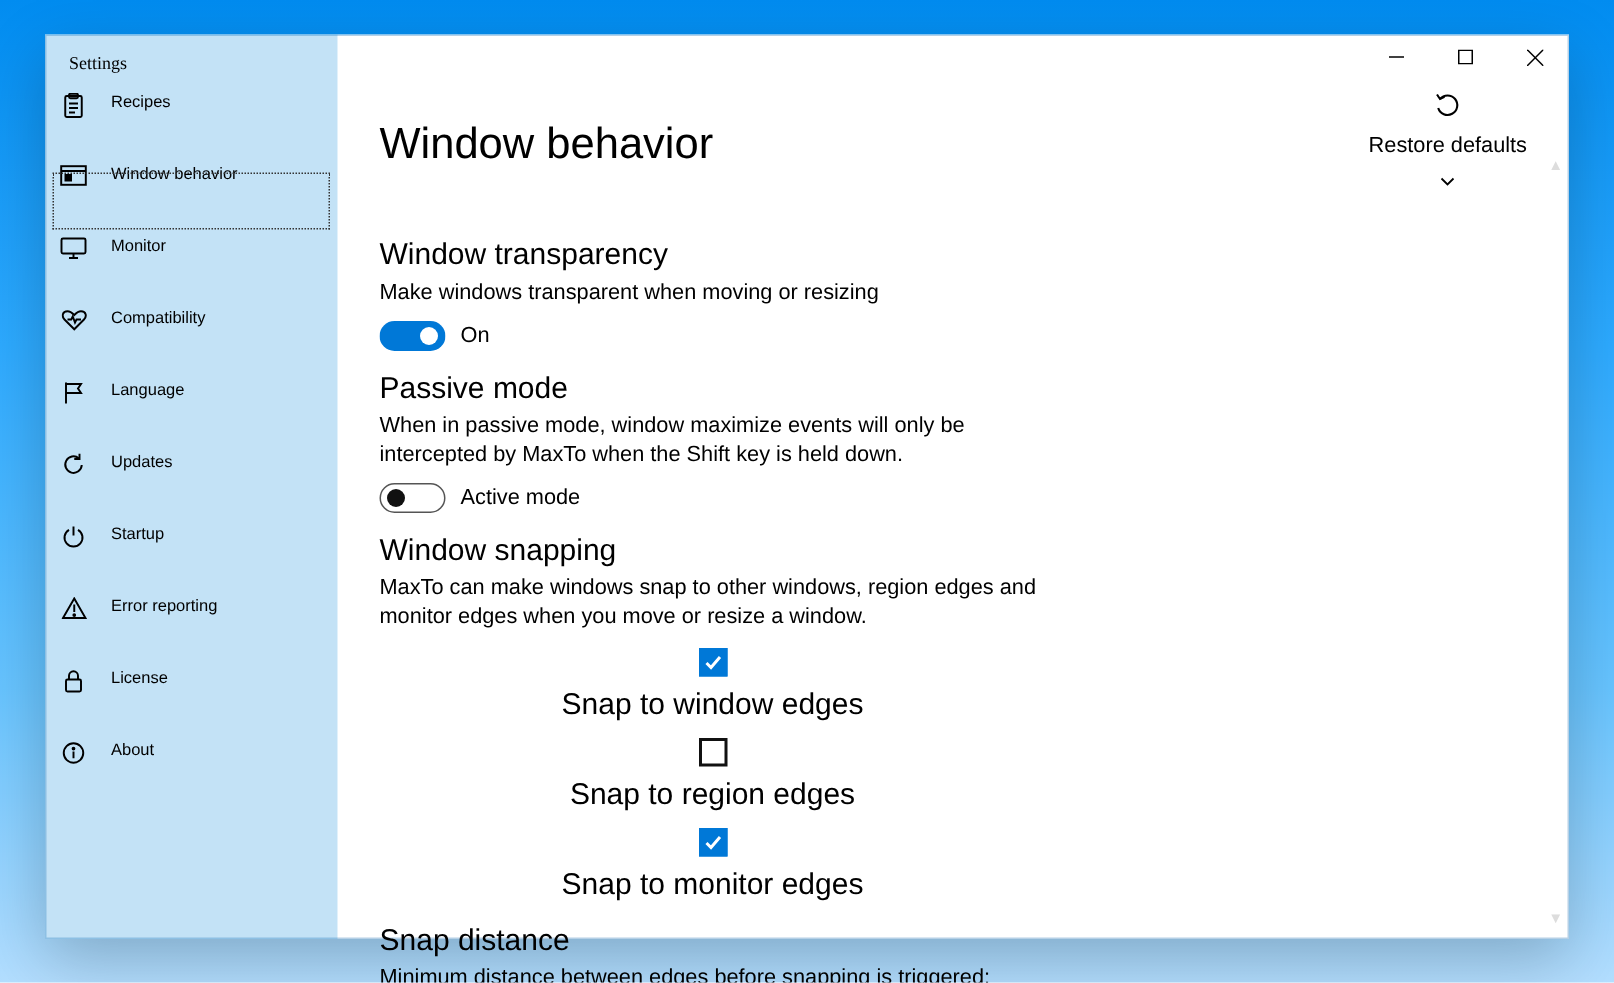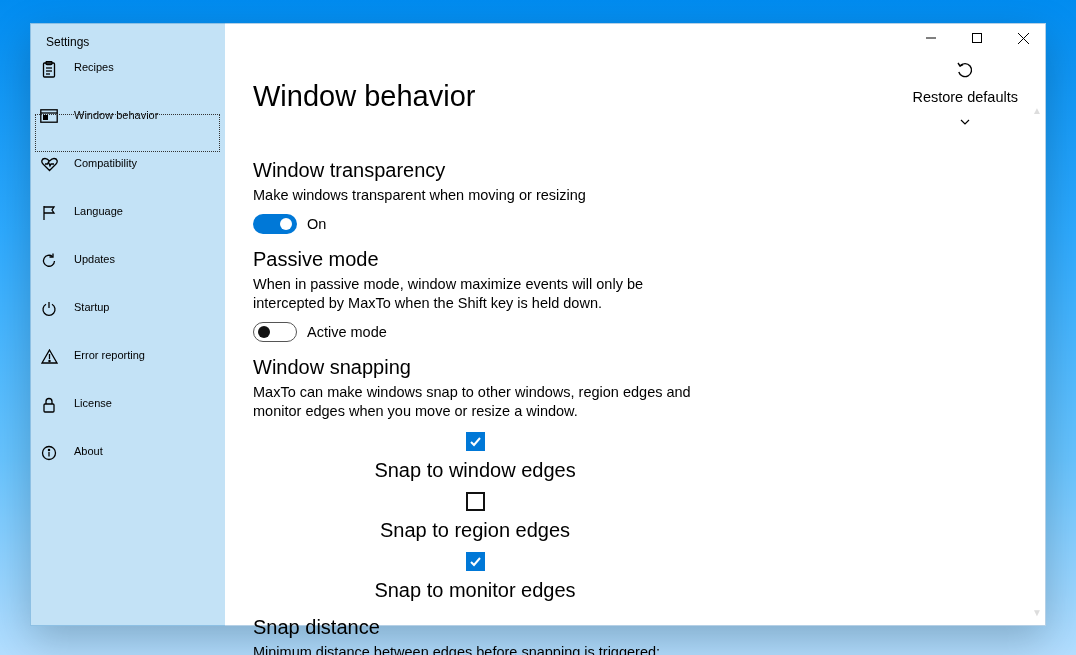--- a/index.html
+++ b/index.html
@@ -15,21 +15,21 @@
     background: #ffffff;
     box-shadow: 0 14px 40px rgba(0,0,0,.22), inset 0 0 0 1px rgba(120,170,210,.55);
     display: flex;
   }
   .sidebar {
     width: 195px;
     background: rgba(41,152,221,0.28);
     display: flex; flex-direction: column;
     position: relative;
   }
-  .sidebar .title { font-size: 12px; padding: 12px 12px 6px 16px; color:#000; }
+  .sidebar .title { font-size: 12px; padding: 12px 12px 6px 16px; color:#000;font-family:Liberation Serif, serif; }
   .nav { list-style: none; margin: 0; padding: 6px 0 0 0; }
   .nav li {
     display: flex; align-items: flex-start;
     height: 48px; padding: 0 8px; cursor: default;
     color: #000; font-size: 11px;
   }
   .nav li .icon { width: 22px; display:flex; align-items:center; justify-content:center; margin-right: 14px; color:#000; }
   .nav li.selected { outline: 1.5px dotted #333; outline-offset: -6px; background: rgba(255,255,255,0.0); }
 
   .main { flex: 1; position: relative; display:flex; flex-direction:column; }
@@ -95,20 +95,30 @@
           <svg width="18" height="14" viewBox="0 0 18 14" fill="none" stroke="currentColor" stroke-width="1.3">
               <rect x="0.8" y="0.8" width="16.4" height="12.4"></rect>
               <line x1="0.8" y1="4" x2="17.2" y2="4"></line>
               <rect x="3" y="6" width="5" height="5" fill="currentColor" stroke="none"></rect>
             </svg>
         </span>
         <span>Window behavior</span>
       </li>
       <li>
         <span class="icon">
+          <svg width="18" height="15" viewBox="0 0 18 15" fill="none" stroke="currentColor" stroke-width="1.3">
+              <rect x="1" y="1" width="16" height="10" rx="1"></rect>
+              <line x1="6" y1="14" x2="12" y2="14"></line>
+              <line x1="9" y1="11" x2="9" y2="14"></line>
+            </svg>
+        </span>
+        <span>Monitor</span>
+      </li>
+      <li>
+        <span class="icon">
           <svg width="17" height="15" viewBox="0 0 17 15" fill="none" stroke="currentColor" stroke-width="1.3">
               <path d="M8.5 13.5 L2 7 C0 5 0.5 1.5 4 1.5 C6 1.5 7.5 3 8.5 4 C9.5 3 11 1.5 13 1.5 C16.5 1.5 17 5 15 7 Z"></path>
               <path d="M4 7 L6.5 7 L7.5 5 L9 9 L10 7 L13 7"></path>
             </svg>
         </span>
         <span>Compatibility</span>
       </li>
       <li>
         <span class="icon">
           <svg width="15" height="16" viewBox="0 0 15 16" fill="none" stroke="currentColor" stroke-width="1.3">

